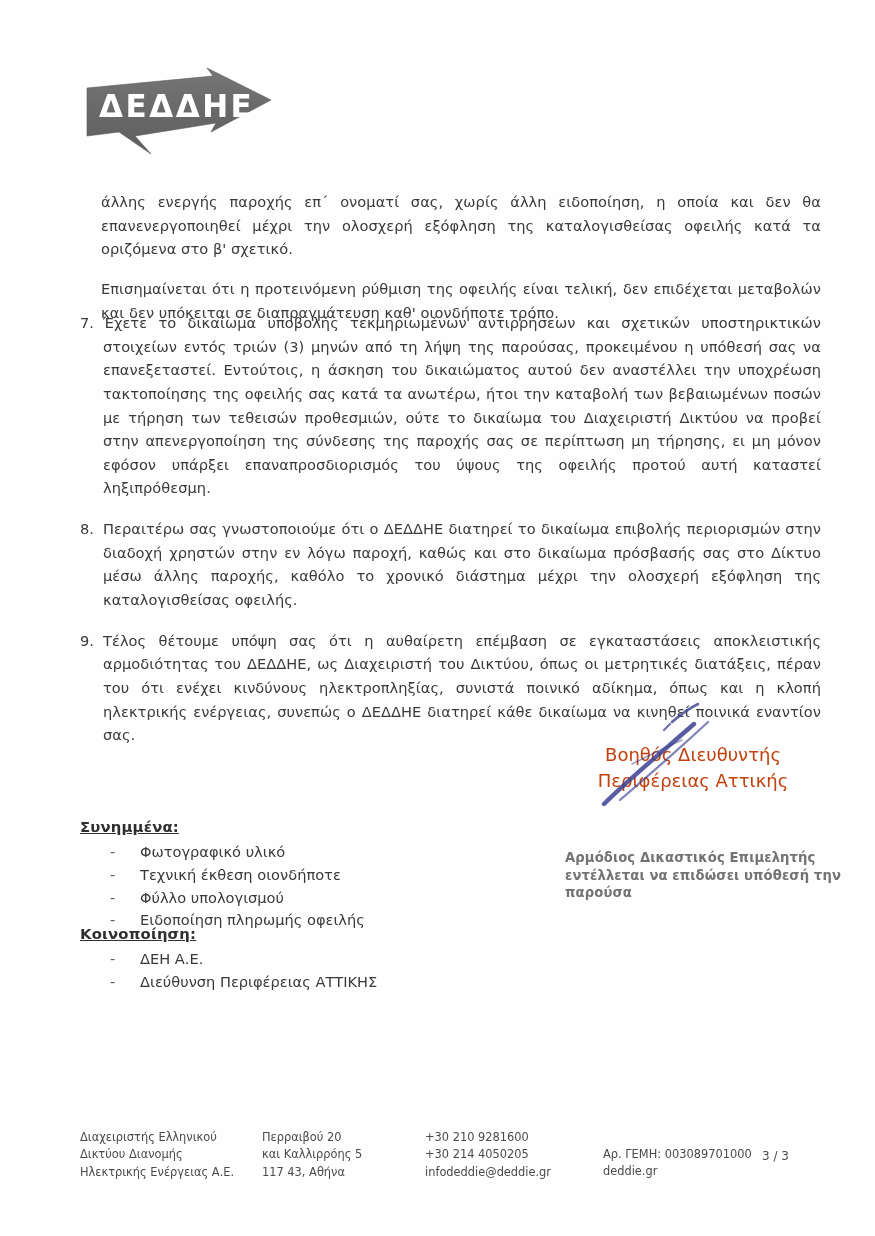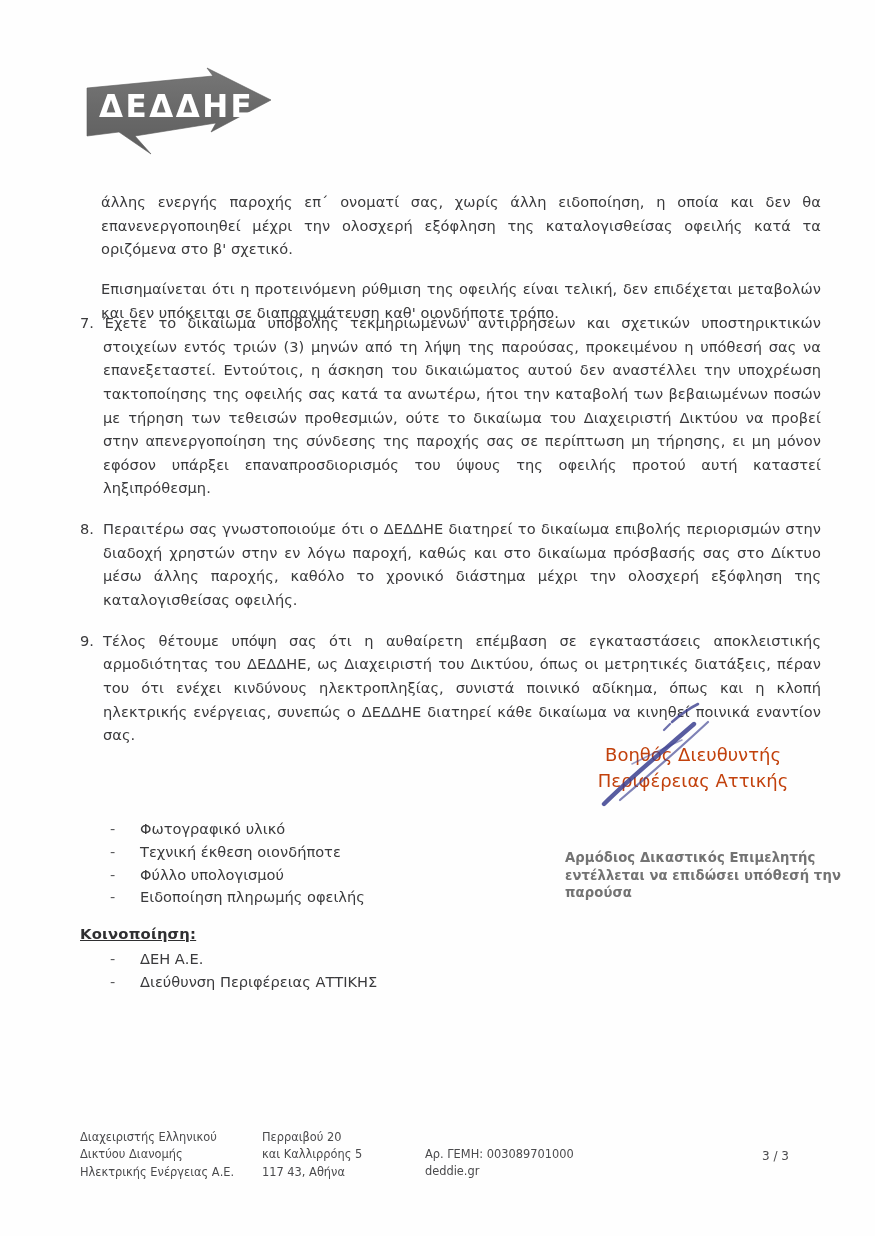--- a/index.html
+++ b/index.html
@@ -238,20 +238,21 @@
     <g stroke="#3b3f8f" fill="none" stroke-linecap="round">
       <path d="M14 104 C 40 78, 72 52, 104 24" stroke-width="4.4" opacity="0.85"></path>
       <path d="M30 100 C 58 76, 88 50, 118 22" stroke-width="2.2" opacity="0.65"></path>
       <path d="M82 22 C 90 15, 98 9, 108 4" stroke-width="2.6" opacity="0.8"></path>
       <path d="M74 30 L 80 24" stroke-width="2.2" opacity="0.75"></path>
       <path d="M42 64 C 58 56, 74 48, 92 40" stroke-width="1.6" opacity="0.5"></path>
     </g>
   </svg>
 
   <div class="att-block">
+    <div class="sec-title">Συνημμένα:</div>
     <ul class="dashlist">
       <li>Φωτογραφικό υλικό</li>
       <li>Τεχνική έκθεση οιονδήποτε</li>
       <li>Φύλλο υπολογισμού</li>
       <li>Ειδοποίηση πληρωμής οφειλής</li>
     </ul>
   </div>
 
   <div class="blue-note">
     <div>Αρμόδιος Δικαστικός Επιμελητής</div>
@@ -271,20 +272,25 @@
     <div class="col col-company">
       <div>Διαχειριστής Ελληνικού</div>
       <div>Δικτύου Διανομής</div>
       <div>Ηλεκτρικής Ενέργειας Α.Ε.</div>
     </div>
     <div class="col col-address">
       <div>Περραιβού 20</div>
       <div>και Καλλιρρόης 5</div>
       <div>117 43, Αθήνα</div>
     </div>
+    <div class="col col-contact">
+      <div>+30 210 9281600</div>
+      <div>+30 214 4050205</div>
+      <div>infodeddie@deddie.gr</div>
+    </div>
     <div class="col col-reg">
       <div style="height:17px"></div>
       <div>Αρ. ΓΕΜΗ: 003089701000</div>
       <div>deddie.gr</div>
     </div>
     <div class="col col-page">3 / 3</div>
   </div>
 
 </div>
 

